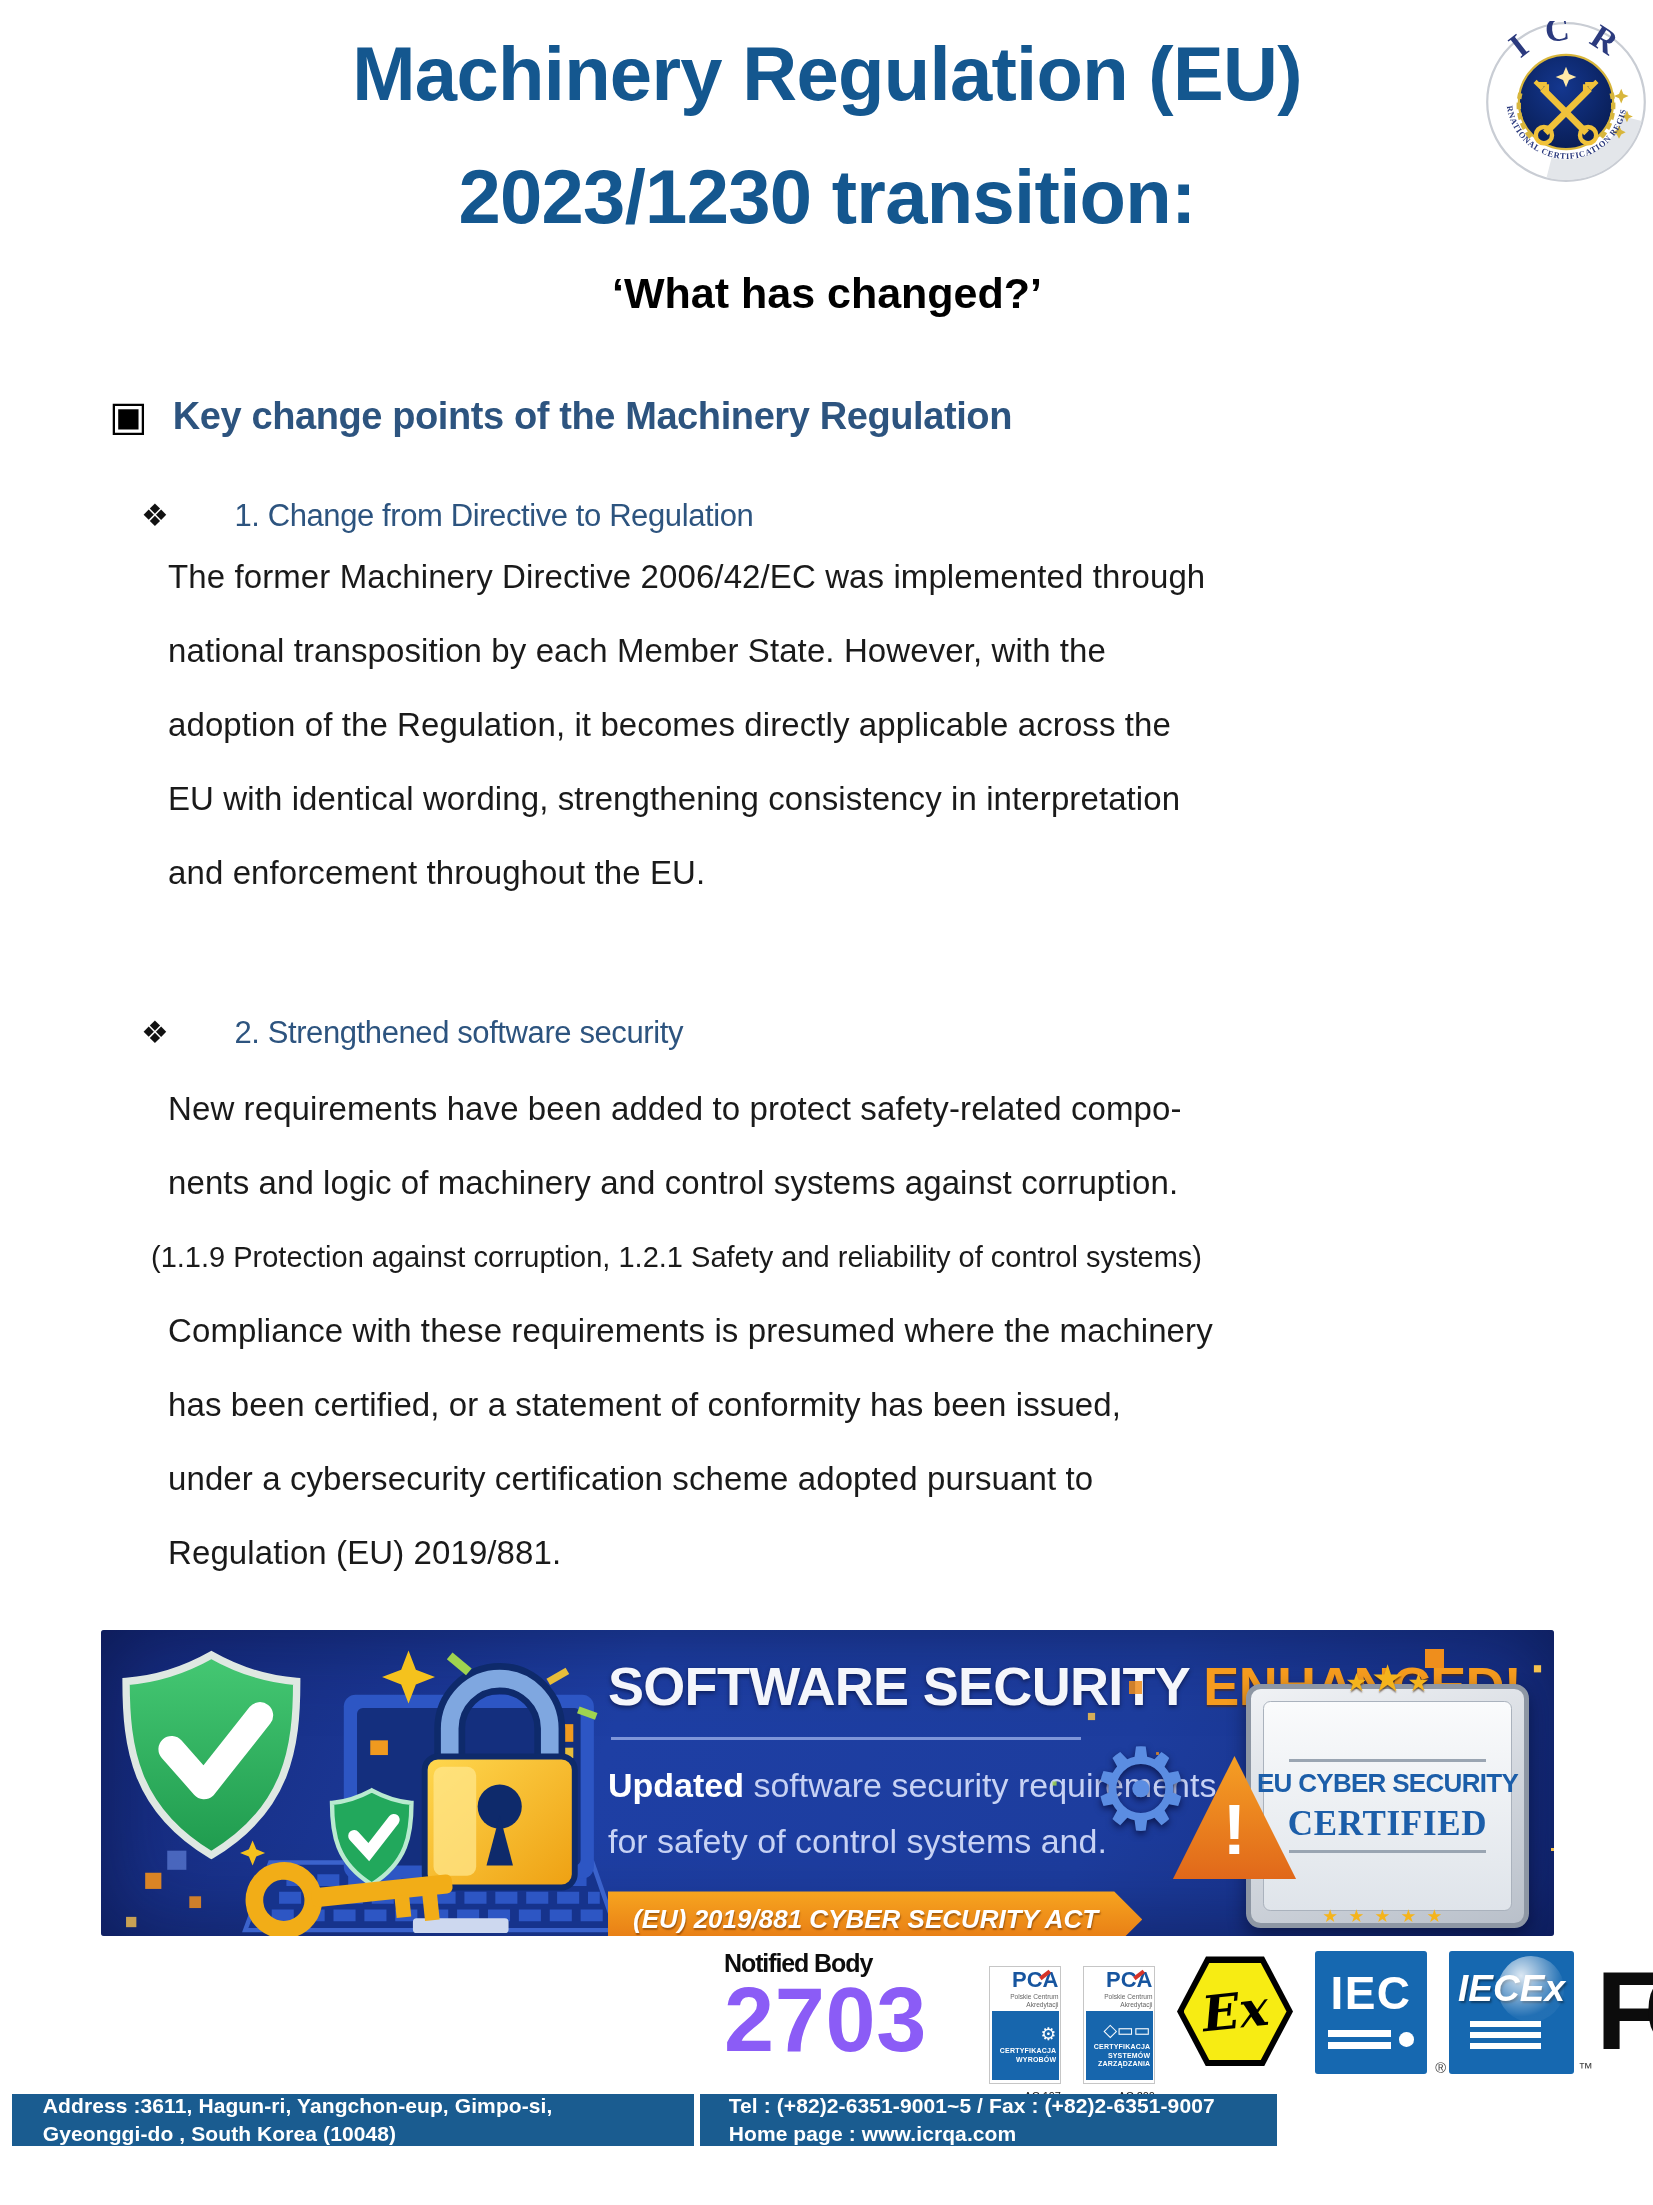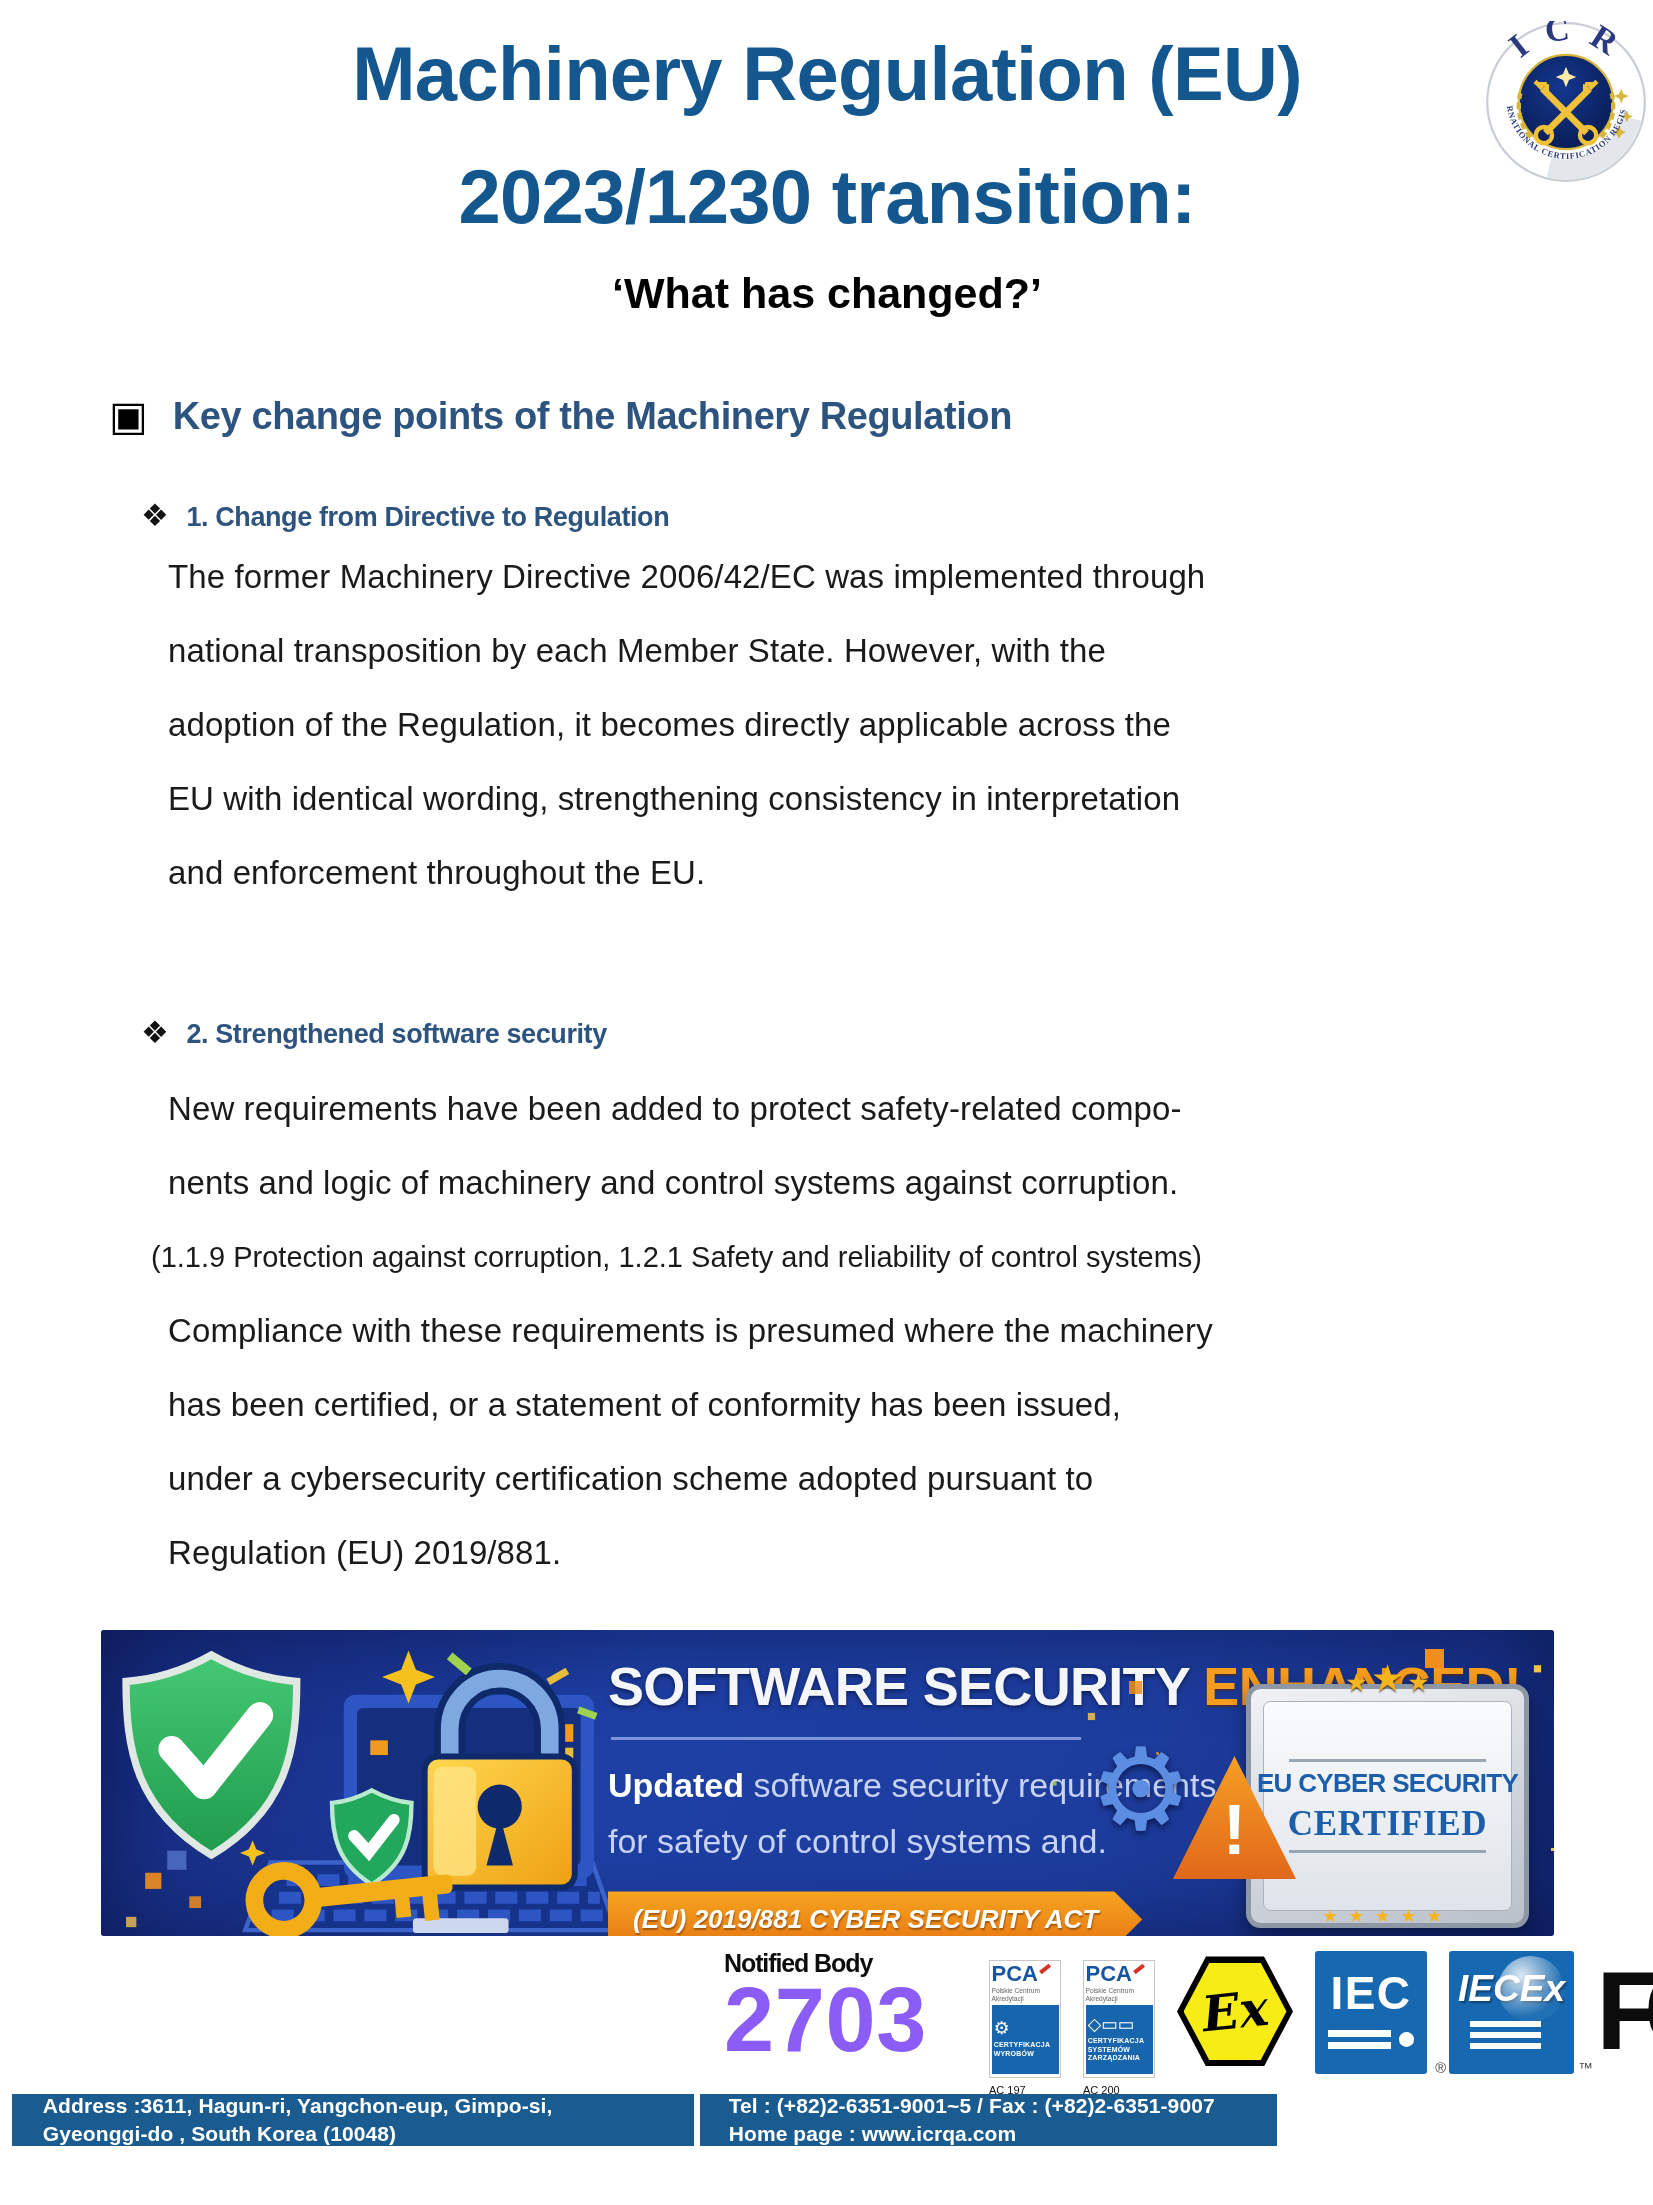--- a/index.html
+++ b/index.html
@@ -14,21 +14,21 @@
   .logo{position:absolute;top:20.6px;right:7.4px;width:162px;height:162px;}
 
   
   .section-head{position:absolute;top:395px;left:109px;display:flex;gap:25px;align-items:flex-start;}
   .section-marker{font-size:41px;color:#000;line-height:1.05;}
   .section-title{font-size:38px;font-weight:700;color:#2d547f;line-height:1.15;letter-spacing:-0.4px;}
 
   .item-head{position:absolute;left:141px;display:flex;gap:17.6px;align-items:baseline;}
   .item-head.i1{top:497px;} .item-head.i2{top:1014px;}
   .bullet{font-size:31px;color:#111;}
-  .item-title{font-size:27px;font-weight:700;color:#2d547f;letter-spacing:-0.4px;}
+  .item-title{font-size:31px;font-weight:400;color:#2d547f;letter-spacing:-0.4px;margin-left:48px;}
 
   
   .para{position:absolute;left:168px;width:1426px;font-size:33px;color:#1a1a1a;
         line-height:74px;letter-spacing:0.1px;}
   .para.p1{top:540px;} .para.p2a{top:1072px;} .para.p2b{top:1294px;}
   .note{position:absolute;left:151px;top:1220px;width:1441px;font-size:29px;color:#1a1a1a;line-height:74px;}
 
   
   .banner{position:absolute;top:1630px;left:101px;width:1453px;height:306px;overflow:hidden;border-radius:2.9px;
           background:linear-gradient(115deg,#15297a 0%,#1e3fa4 35%,#1d3d9e 68%,#142a7c 100%);
@@ -70,21 +70,21 @@
         26.5px 81px 0 -1.5px #e8821a,81px 110px 0 0 #ef8e1c,140px 66px 0 -6.6px #f6c14e,
         -29px 51px 0 -7.4px #9fd34f,162px 154px 0 -4.4px #ef8e1c,118px 191px 0 -8px #f6c14e;}
   .px.b{right:412px;top:51px;width:13.2px;height:13.2px;opacity:.85;
         box-shadow:-44px 29px 0 -2.9px #f6c14e,22px 66px 0 -5.1px #ef8e1c,-81px 96px 0 -4.4px #9fd34f;}
 
   
   .nb-row{position:absolute;top:1949px;left:724px;display:flex;align-items:flex-start;gap:22px;}
   .nb-text{width:243px;}
   .nb-label{font-size:25px;font-weight:700;color:#0d0d0d;letter-spacing:-1.1px;white-space:nowrap;}
   .nb-number{font-size:90px;font-weight:800;color:#8b5cf6;line-height:.95;letter-spacing:0.7px;}
-  .pca-badge{width:72px;text-align:left;margin-top:11px;}
+  .pca-badge{width:72px;text-align:right;margin-top:17px;}
   .pca-top{border:0.7px solid #c6c6c6;background:#fff;padding:2.2px 1.5px 2.9px;}
   .pca-brand{font-size:22px;font-weight:800;color:#17559f;line-height:1;position:relative;}
   .pca-brand::after{content:"";position:absolute;right:7.4px;top:3.7px;width:11.8px;height:3.7px;
         background:#d63327;transform:rotate(-38deg);}
   .pca-org{font-size:6.6px;color:#666;line-height:1.2;margin-top:1.5px;}
   .pca-box{background:#1766ad;color:#fff;margin-top:2.2px;padding:5.1px 2.2px;min-height:59px;
         display:flex;flex-direction:column;justify-content:center;gap:3.7px;}
   .pca-ico{font-size:17.6px;line-height:1;}
   .pca-box-text{font-size:7px;font-weight:700;line-height:1.25;letter-spacing:0.2px;}
   .pca-code{font-size:11px;color:#111;margin-top:5.9px;}

